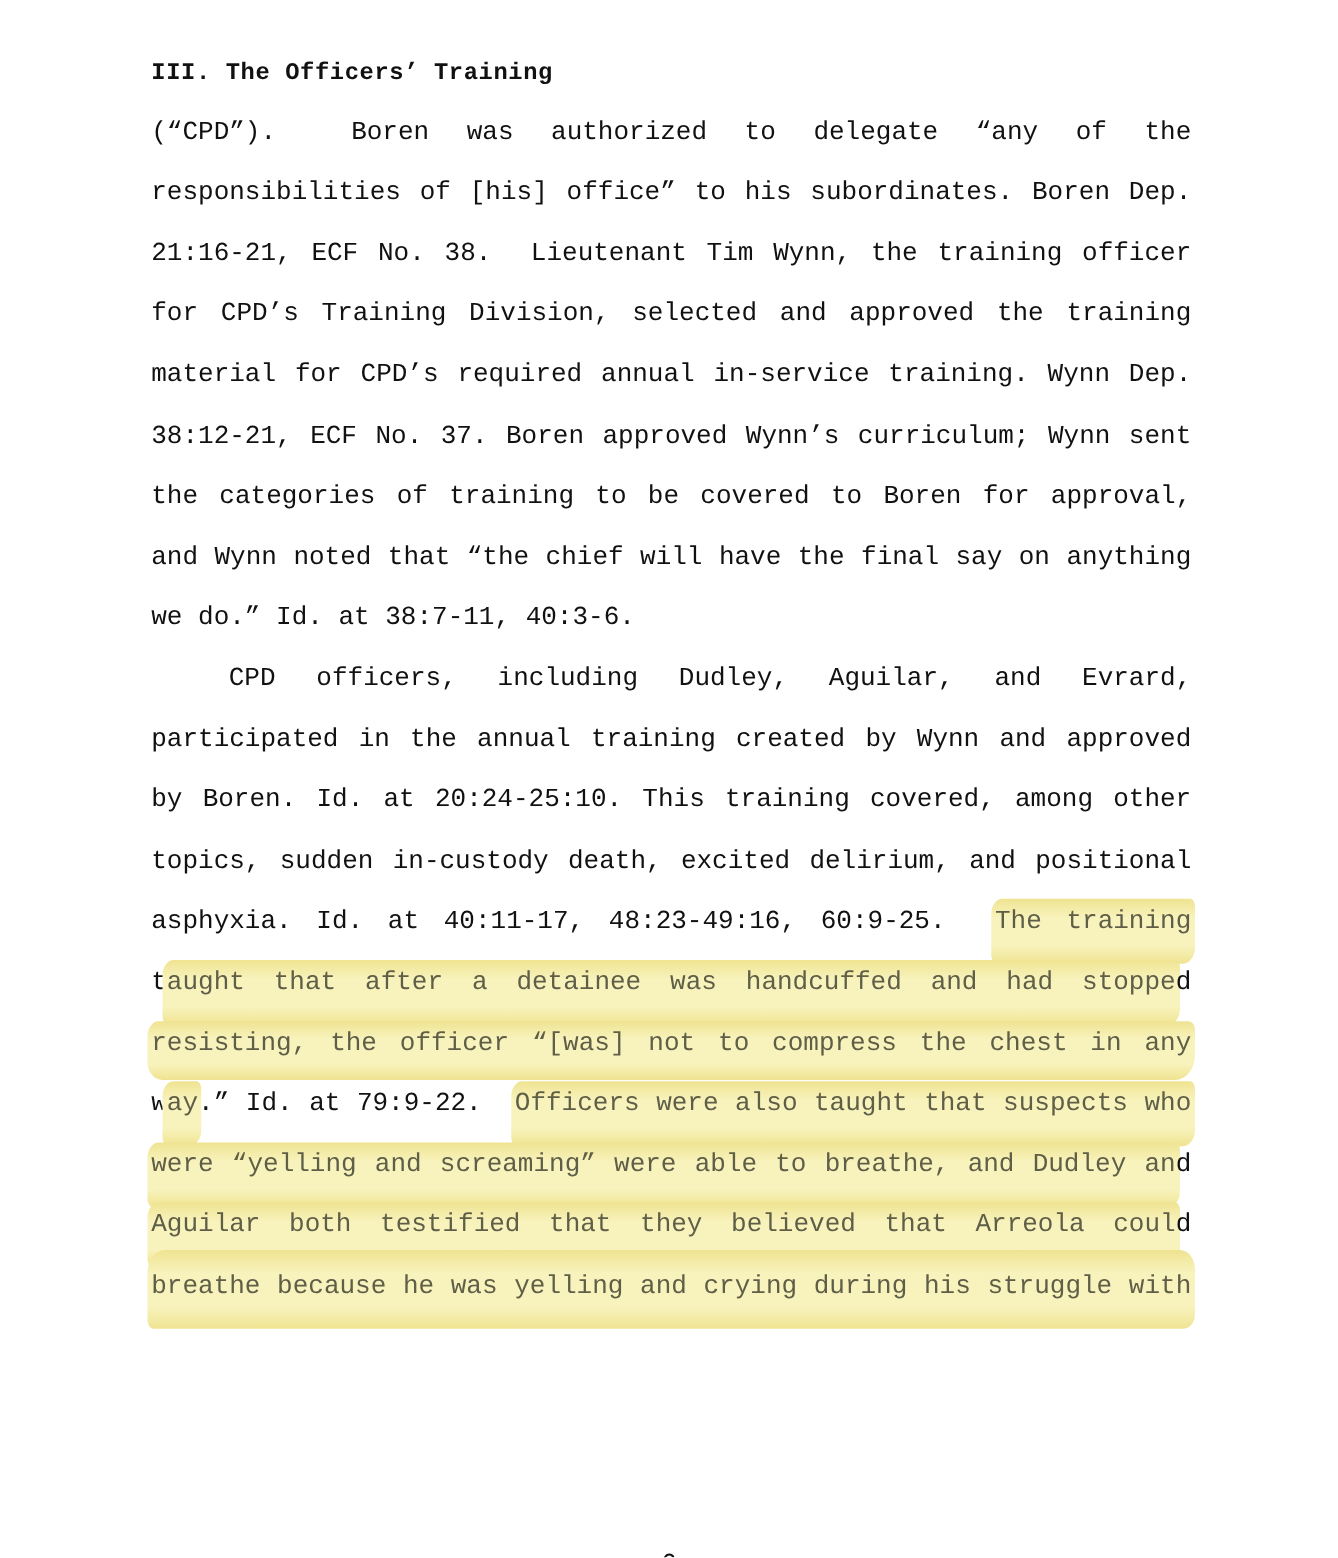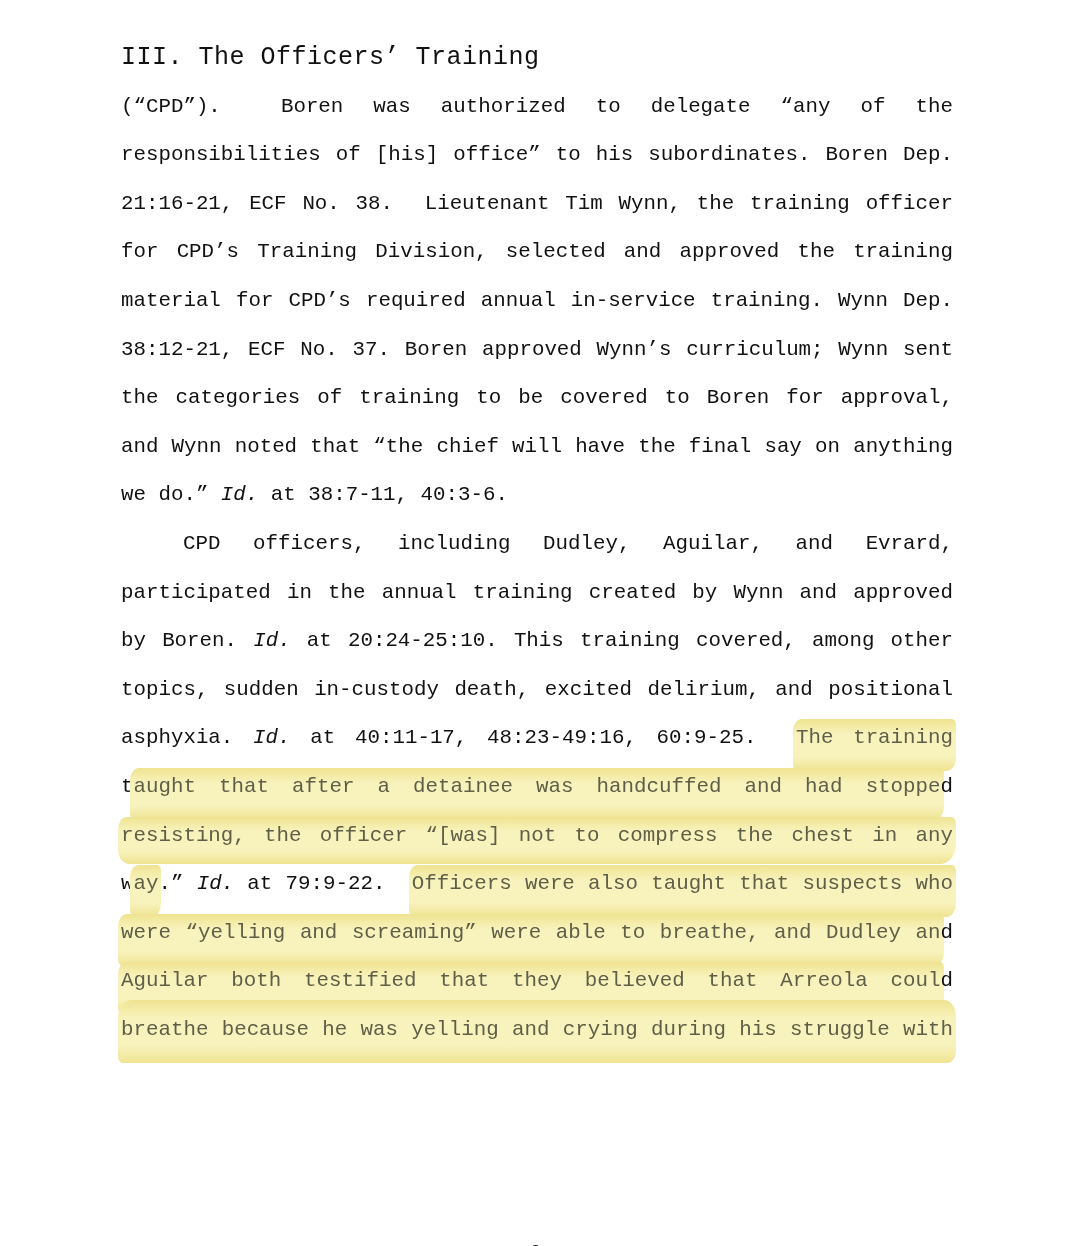--- a/index.html
+++ b/index.html
@@ -16,35 +16,35 @@
     background:var(--bg);
     overflow:hidden;
     font-family:"Liberation Mono","DejaVu Sans Mono",monospace;
     color:var(--text);
   }
   .content{
     position:absolute;
     left:121px;top:34px;width:832px;
   }
   .heading{
-    font-size:25px;
+    font-size:19px;
     line-height:48.6px;
-    font-weight:normal;
+    font-weight:bold;
     letter-spacing:0.5px;
     white-space:nowrap;
   }
   .line{
     font-size:20.8px;
     line-height:48.6px;
     text-align:justify;
     text-align-last:justify;
   }
   .line.last{text-align-last:left;}
   .line.indent{padding-left:62px;}
-  .em{font-style:italic;margin-top:37px;}
+  .em{margin-top:37px;}
   .hl{
     background:linear-gradient(to bottom,var(--hl-edge),var(--hl) 30%,var(--hl) 72%,var(--hl-edge));
     color:var(--hl-text);
     padding:7px 3px 22px 3px;
     margin:0 -3px;
     border-radius:9px 4px 10px 5px / 12px 6px 13px 7px;
   }
   .hl.ext-b{
     padding-bottom:17px;
     border-radius:9px 5px 16px 12px / 12px 7px 20px 14px;

